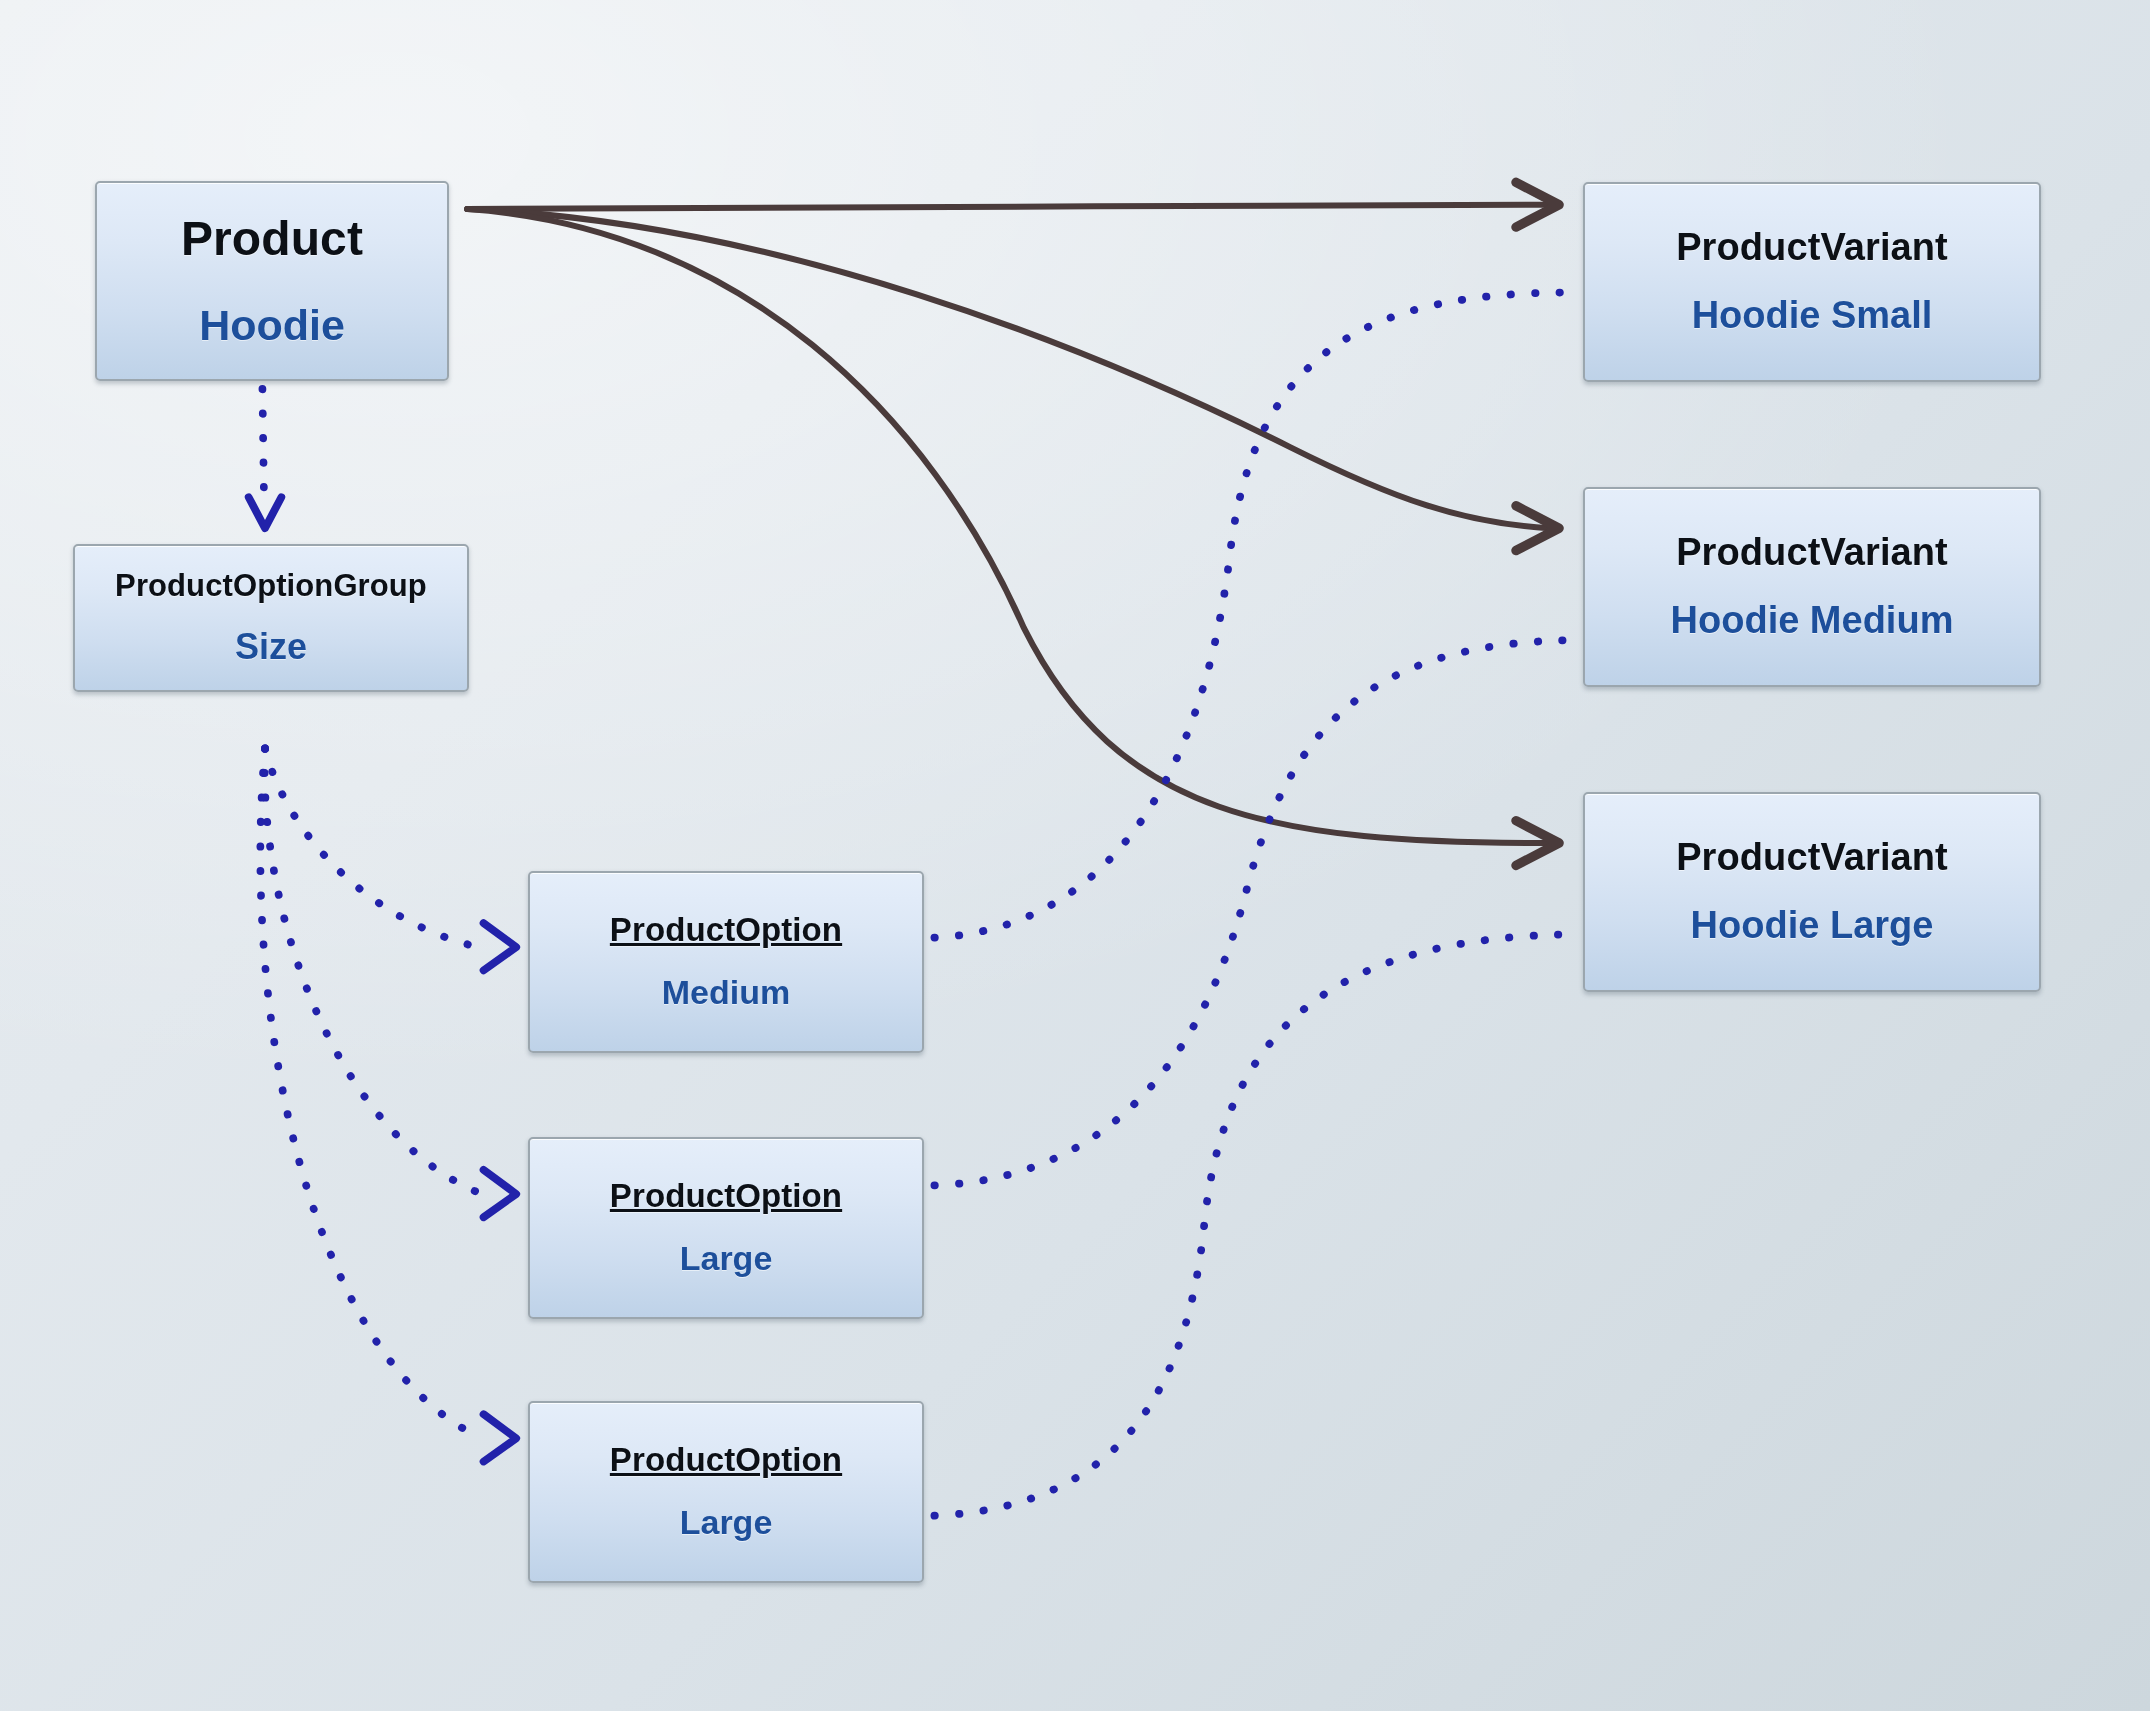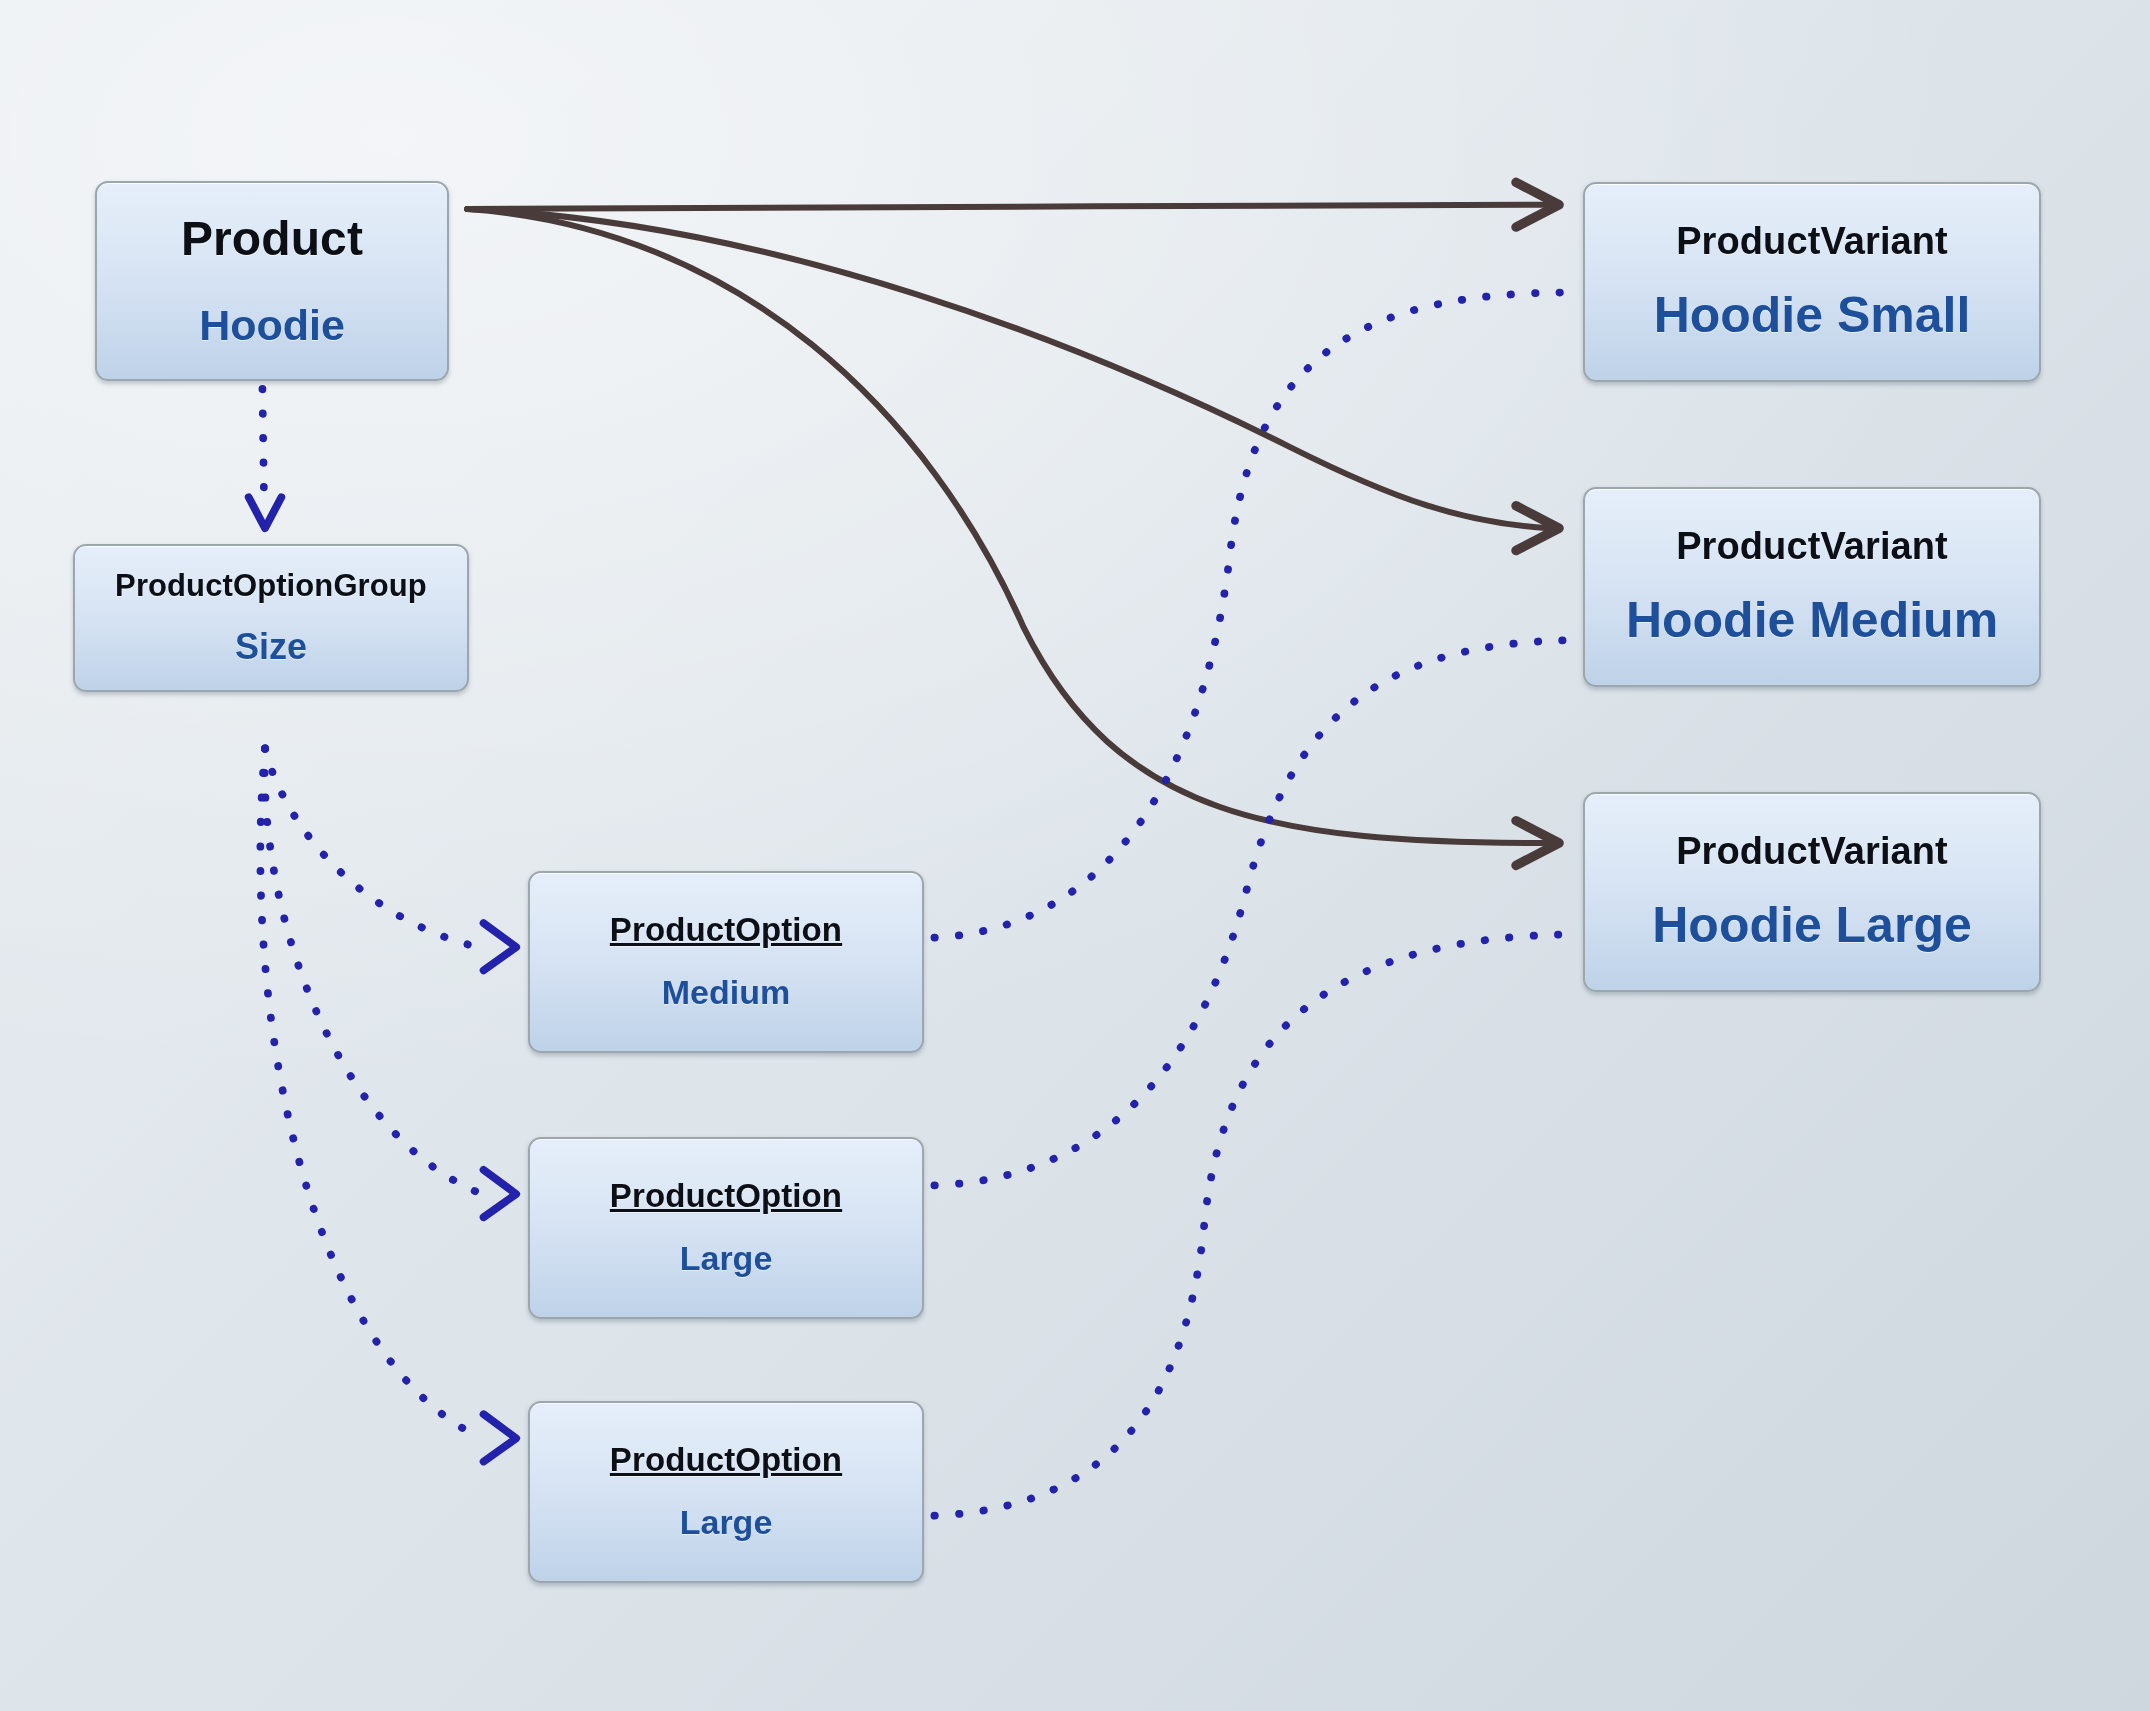--- a/index.html
+++ b/index.html
@@ -30,21 +30,21 @@
     left: 0; top: 0;
     width: 2151px;
     height: 1711px;
   }
 
   
   .node {
     position: absolute;
     box-sizing: border-box;
     border: 2.6px solid #9ba6ae;
-    border-radius: 13px;
+    border-radius: 5px;
     background: linear-gradient(to bottom, #e5eefa 0%, #dde8f6 30%, #cfdef0 65%, #bed2e8 100%);
     box-shadow: 0 2.6px 4.3px rgba(80,95,110,0.30), inset 0 0.9px 0 rgba(255,255,255,0.85);
     display: flex;
     flex-direction: column;
     align-items: center;
     justify-content: center;
     text-align: center;
     padding: 5.2px 8.6px;
   }
   .node .n-title {
@@ -59,21 +59,21 @@
     color: #1d4f9b;
     text-shadow: 0 0.9px 0 rgba(255,255,255,0.55);
     line-height: 1.05;
   }
 
   
   .sz-lg .n-title { font-size: 48px; }
   .sz-lg .n-sub   { font-size: 43px; margin-top: 38px; }
 
   .sz-md .n-title { font-size: 38px; }
-  .sz-md .n-sub   { font-size: 50px; margin-top: 27.5px; }
+  .sz-md .n-sub   { font-size: 38px; margin-top: 27.5px; }
 
   .sz-sm .n-title { font-size: 33px; text-decoration: underline; }
   .sz-sm .n-sub   { font-size: 34px; margin-top: 27.5px; }
 
   .sz-xs .n-title { font-size: 31px; }
   .sz-xs .n-sub   { font-size: 36px; margin-top: 26px; }
 
   
   #node-product         { left: 95px;  top: 181px;  width: 354px;  height: 200px; }
   #node-optiongroup     { left: 73px;   top: 544px;  width: 396px;  height: 148px; }

